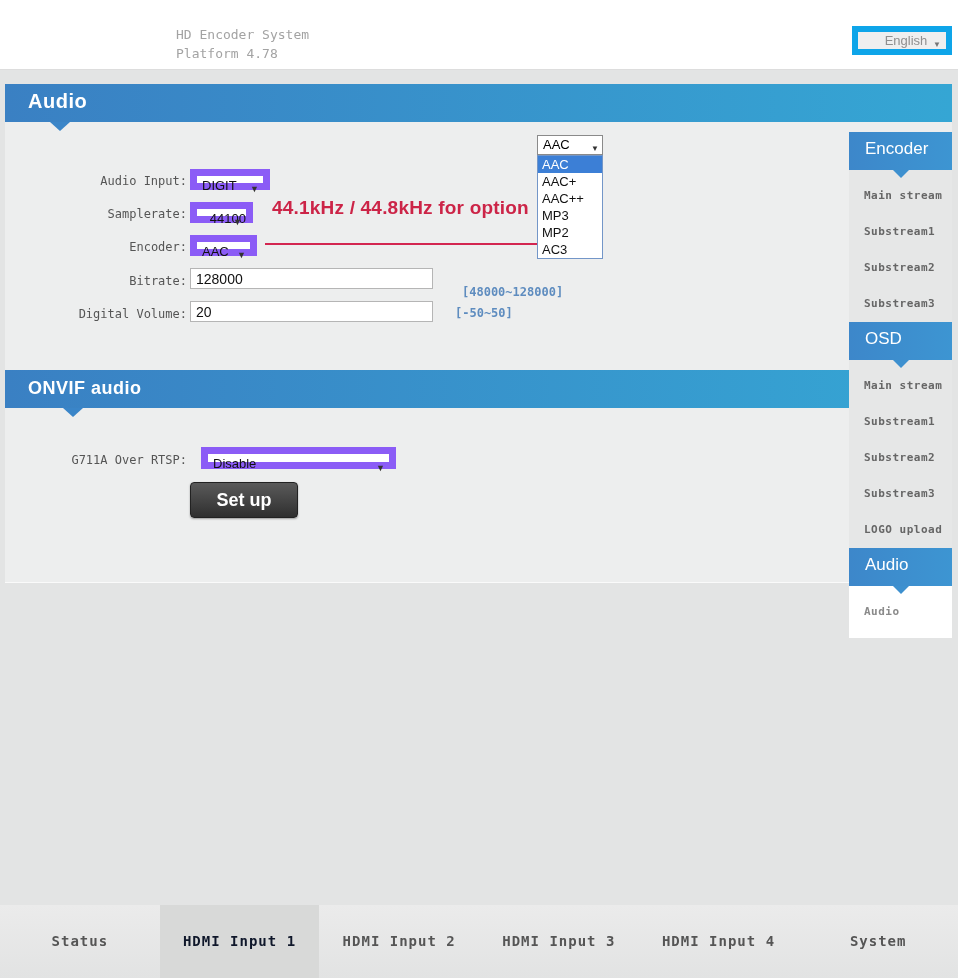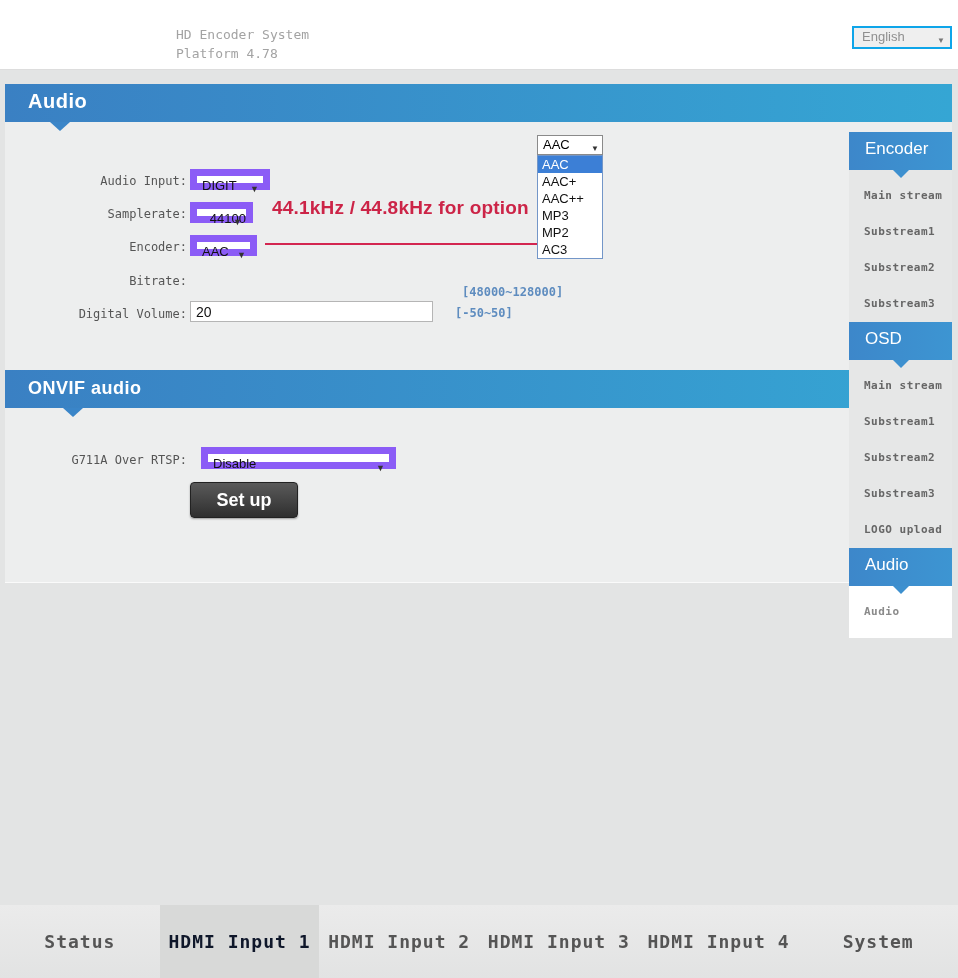--- a/index.html
+++ b/index.html
@@ -6,21 +6,21 @@
   html,body { background:#e3e4e4; }
   body { font-family:"Liberation Sans", sans-serif; }
   #page { position:relative; width:958px; height:978px; background:#e3e4e4; overflow:hidden; margin:0 auto; }
 
   
   .top-header { position:absolute; left:0; top:0; width:958px; height:70px; background:#ffffff; border-bottom:1px solid #ddd; }
   .logo { position:absolute; left:8px; top:4px; width:162px; text-align:center; }
   .logo-h264 { font-family:"DejaVu Serif", serif; font-weight:900; font-size:34px; line-height:36px; color:#2cb22c; letter-spacing:1px; }
   .logo-mpeg { font-family:"DejaVu Serif", serif; font-weight:900; font-size:21px; line-height:24px; color:#111; }
   .sys-subtitle { position:absolute; left:176px; top:25px; font-family:"DejaVu Sans Mono", monospace; font-size:13px; line-height:19px; color:#a3a3a3; }
-  .lang-select { position:absolute; right:6px; top:26px; width:100px; height:23px; background:#efefef; border:2px solid #0ea5e9; color:#8f8f8f; font-size:13px; line-height:18px; padding-left:8px; cursor:pointer; }
+  .lang-select { position:absolute; right:6px; top:26px; width:100px; height:29px; background:#efefef; border:6px solid #0ea5e9; color:#8f8f8f; font-size:13px; line-height:18px; padding-left:8px; cursor:pointer;text-align:center; }
   .lang-select .arr { position:absolute; right:5px; top:4px; font-size:8px; color:#777; }
 
   
   .panel { position:absolute; left:5px; top:84px; width:947px; height:498px; background:#edeeee; box-shadow:0 1px 0 #fafafa; }
 
   .section-bar { position:absolute; left:0; height:38px; background:linear-gradient(to right,#3a80c3,#35a6d4); color:#fff; }
   .section-bar .bar-title { position:absolute; left:23px; top:6px; font-size:20px; font-weight:bold; letter-spacing:0.5px; }
   .bar-tri { position:absolute; width:0; height:0; border-left:10px solid transparent; border-right:10px solid transparent; border-top:9px solid #3a85c8; }
 
   #audio-bar { top:0; width:947px; }
@@ -55,21 +55,21 @@
   .sb-header { position:relative; height:38px; background:linear-gradient(to right,#3d87ca,#3d95d2); color:#fff; cursor:pointer; }
   .sb-header .sb-title { position:absolute; left:16px; top:7px; font-size:17px; }
   .sb-header .tri { position:absolute; left:50%; margin-left:-8px; top:38px; width:0; height:0; border-left:8px solid transparent; border-right:8px solid transparent; border-top:8px solid #3d90cf; z-index:2; }
   .sb-items { background:#e6e7e7; padding-top:8px; }
   .sb-items.white { background:#ffffff; padding-bottom:8px; }
   .sb-item { height:36px; line-height:36px; padding-left:15px; font-family:"DejaVu Sans Mono", monospace; font-size:11px; font-weight:bold; color:#666; letter-spacing:0.5px; cursor:pointer; }
   .sb-items.white .sb-item { color:#8a8a8a; }
 
   
   .bottom-nav { position:absolute; left:0; top:905px; width:958px; height:73px; display:flex; background:linear-gradient(#ebebeb,#e2e3e3); }
-  .nav-item { flex:1; text-align:center; line-height:73px; font-family:"DejaVu Sans Mono", monospace; font-size:18px; font-weight:bold; color:#555; letter-spacing:1px; cursor:pointer; }
+  .nav-item { flex:1; text-align:center; line-height:73px; font-family:"DejaVu Sans Mono", monospace; font-size:14px; font-weight:bold; color:#555; letter-spacing:1px; cursor:pointer; }
   .nav-item.active { background:#d8d9d8; color:#0f172a; }
 </style>
 </head>
 <body>
 
 <div id="page">
 
   <div class="top-header">
     <div class="sys-subtitle">
       <div>HD Encoder System</div>
@@ -102,20 +102,21 @@
     <div class="red-note">44.1kHz / 44.8kHz for option</div>
 
     <div class="f-label" style="top:156px;">Encoder:</div>
     <div class="sel" style="left:185px; top:151px; width:67px;">
       <span>AAC</span>
       <span class="arr">▼</span>
     </div>
     <div class="red-line"></div>
 
     <div class="f-label" style="top:190px;">Bitrate:</div>
+    <input class="txt" style="left: 185px; top: 184px; width: 243px;" value="128000">
     <div class="hint" style="left:457px; top:189px;margin-top:12px;">[48000~128000]</div>
 
     <div class="f-label" style="top:223px;">Digital Volume:</div>
     <input class="txt" style="left: 185px; top: 217px; width: 243px;" value="20">
     <div class="hint" style="left:450px; top:222px;">[-50~50]</div>
 
     <div class="dd">
       <div class="dd-closed">
         <span>AAC</span>
         <span class="arr">▼</span>

